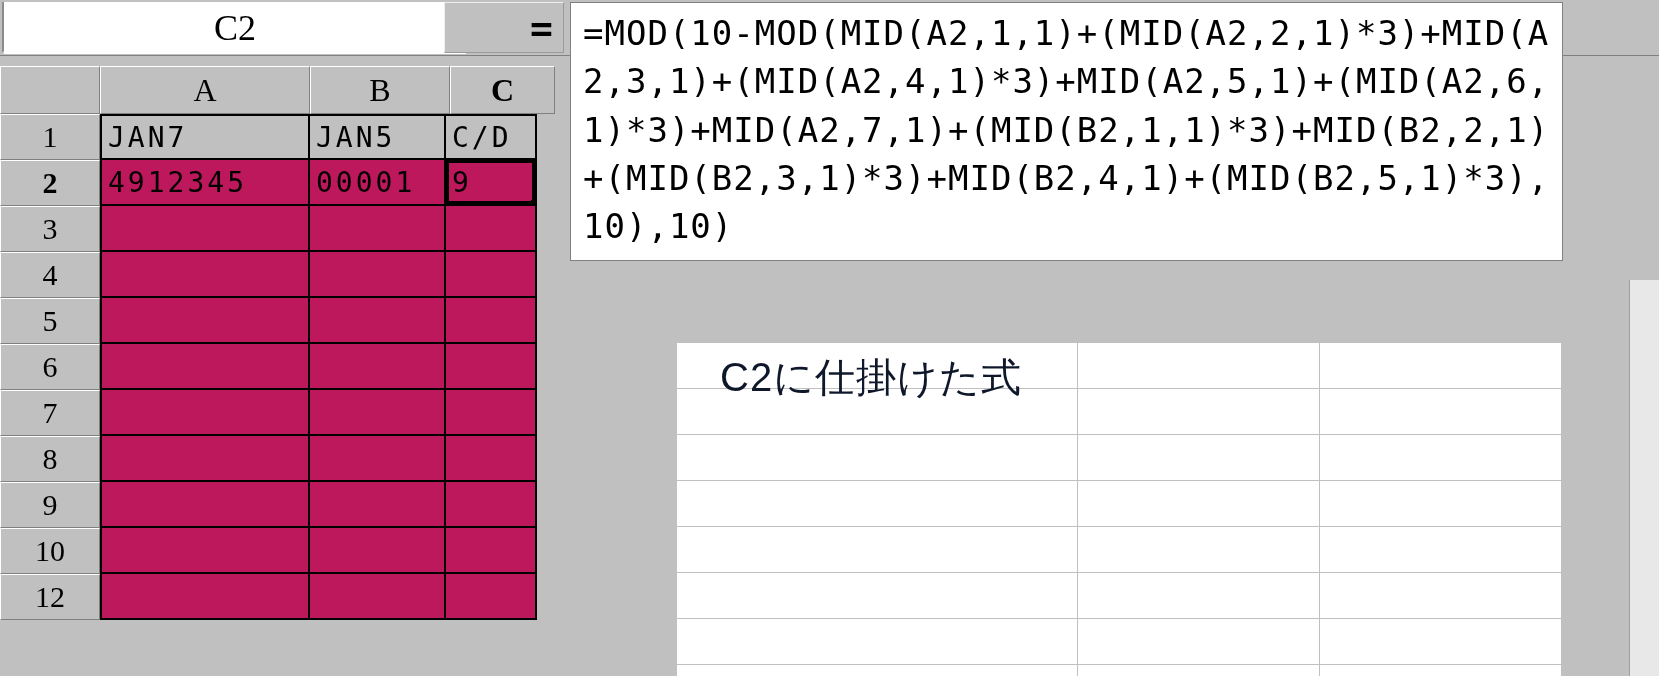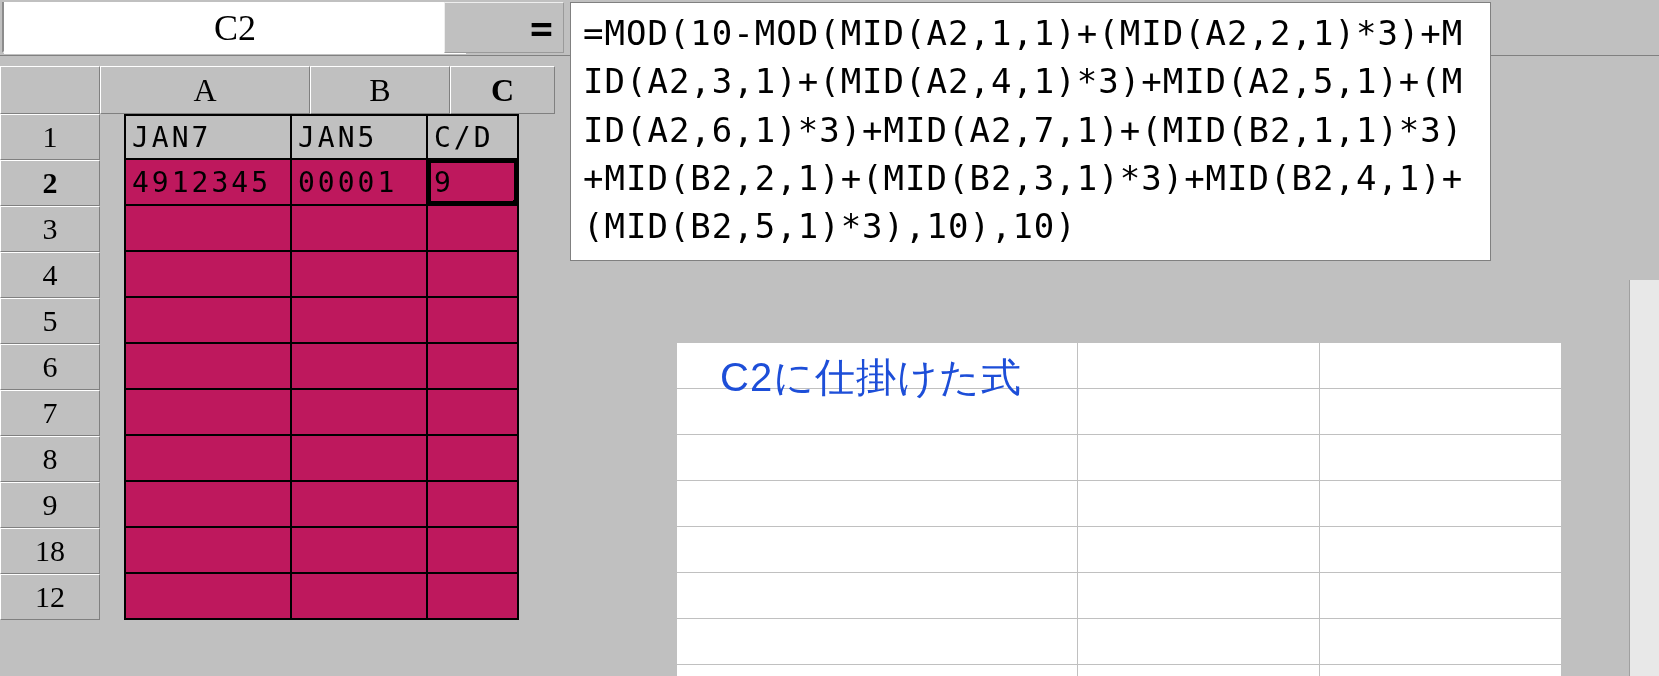--- a/index.html
+++ b/index.html
@@ -63,21 +63,21 @@
       font-weight: bold;
       padding-right: 10px;
       background: #c0c0c0;
       border: 1px outset #eee;
       margin: 2px 0;
     }
     .formula-tooltip {
       position: absolute;
       left: 570px;
       top: 2px;
-      width: 921px;
+      width: 993px;
       background: #ffffff;
       border: 1px solid #808080;
       padding: 6px 12px 10px 12px;
       font-family: "MS Gothic", "MS Mincho", monospace;
       font-size: 34px;
       line-height: 1.42;
       letter-spacing: 1px;
       z-index: 50;
       word-break: break-all;
     }
@@ -154,21 +154,21 @@
       letter-spacing: 3px;
       overflow: hidden;
       white-space: nowrap;
       display: flex;
       align-items: center;
       cursor: cell;
     }
     .cell.header-cell {
       background: #c0c0c0;
     }
-    .cell.cA { width: 168px; margin-left: 24px; }
+    .cell.cA { width: 210px; }
     .cell.cB { width: 136px; }
     .cell.cC { width: 91px; }
     .cell.first-col {
       border-left: 2px solid #000000;
     }
     .col-headers + .data-rows .data-row:first-child .cell {
       border-top: 2px solid #000000;
     }
     .cell.selected {
       position: relative;
@@ -199,21 +199,21 @@
       background: #ffffff;
       cursor: cell;
     }
     .rD { width: 402px; border-left: 1px solid #c0c0c0;}
     .rE { width: 242px; }
     .rF { width: 242px; }
     .annotation {
       position: absolute;
       left: 720px;
       top: 350px;
-      color: #1d4ed8;
+      color: #0f172a;
       font-family: "MS Gothic", sans-serif;
       font-size: 40px;
       font-weight: normal;
       z-index: 30;
       letter-spacing: 1px;
     }
     .scrollbar-v {
       position: absolute;
       right: 0;
       top: 280px;
@@ -296,21 +296,21 @@
         <div class="cell cB"></div>
         <div class="cell cC"></div>
       </div>
       <div class="data-row">
         <div class="row-header">9</div>
         <div class="cell cA first-col"></div>
         <div class="cell cB"></div>
         <div class="cell cC"></div>
       </div>
       <div class="data-row">
-        <div class="row-header">18</div>
+        <div class="row-header">10</div>
         <div class="cell cA first-col"></div>
         <div class="cell cB"></div>
         <div class="cell cC"></div>
       </div>
       <div class="data-row">
         <div class="row-header">12</div>
         <div class="cell cA first-col"></div>
         <div class="cell cB"></div>
         <div class="cell cC"></div>
       </div>

